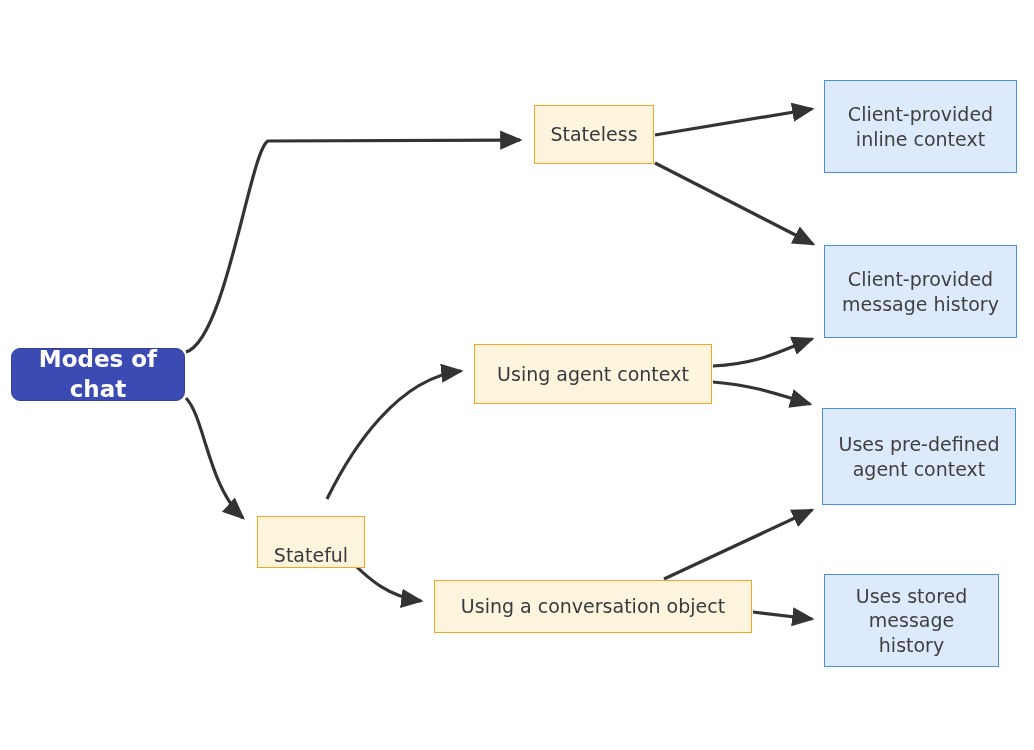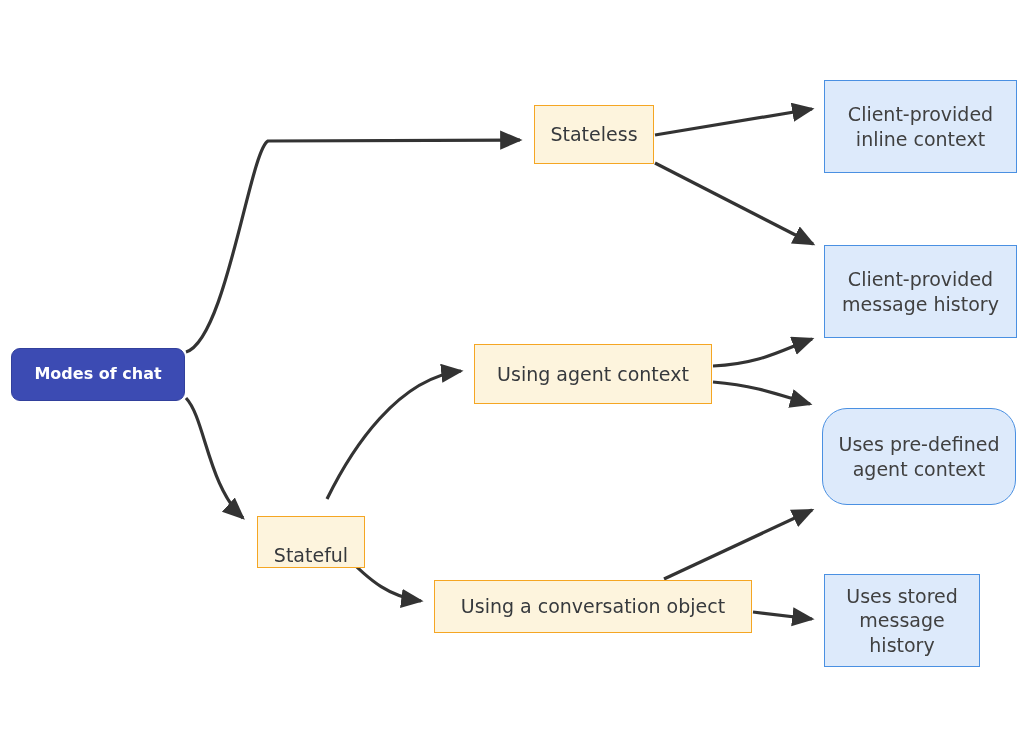--- a/index.html
+++ b/index.html
@@ -33,21 +33,21 @@
     text-align: center;
     line-height: 1.28;
     z-index: 2;
   }
   .node-root {
     background: #3c4bb3;
     border: 1px solid #32409c;
     border-radius: 9px;
     color: #ffffff;
     font-weight: bold;
-    font-size: 16px;
+    font-size: 23px;
   }
   .node-branch {
     background: #fdf4dd;
     border: 1.6px solid #f5a623;
     color: #36393d;
     font-size: 19px;
   }
   .node-leaf {
     background: #ddeafb;
     border: 1.6px solid #4a90e2;
@@ -102,23 +102,23 @@
         <span class="node-label">Using a conversation object</span>
       </div>
       <div class="node node-leaf" style="left: 824px; top: 80px; width: 193px; height: 93px;">
         <span class="node-label">Client-provided
 inline context</span>
       </div>
       <div class="node node-leaf" style="left: 824px; top: 245px; width: 193px; height: 93px;">
         <span class="node-label">Client-provided
 message history</span>
       </div>
-      <div class="node node-leaf" style="left: 822px; top: 408px; width: 194px; height: 97px; border-radius: 25px;">
+      <div class="node node-leaf" style="left: 822px; top: 408px; width: 194px; height: 97px;">
         <span class="node-label">Uses pre-defined
 agent context</span>
       </div>
-      <div class="node node-leaf" style="left: 824px; top: 574px; width: 156px; height: 93px;">
+      <div class="node node-leaf" style="left: 824px; top: 574px; width: 175px; height: 93px;">
         <span class="node-label">Uses stored
 message history</span>
       </div>
     </div>
 
 </div>
 
 </body></html>

